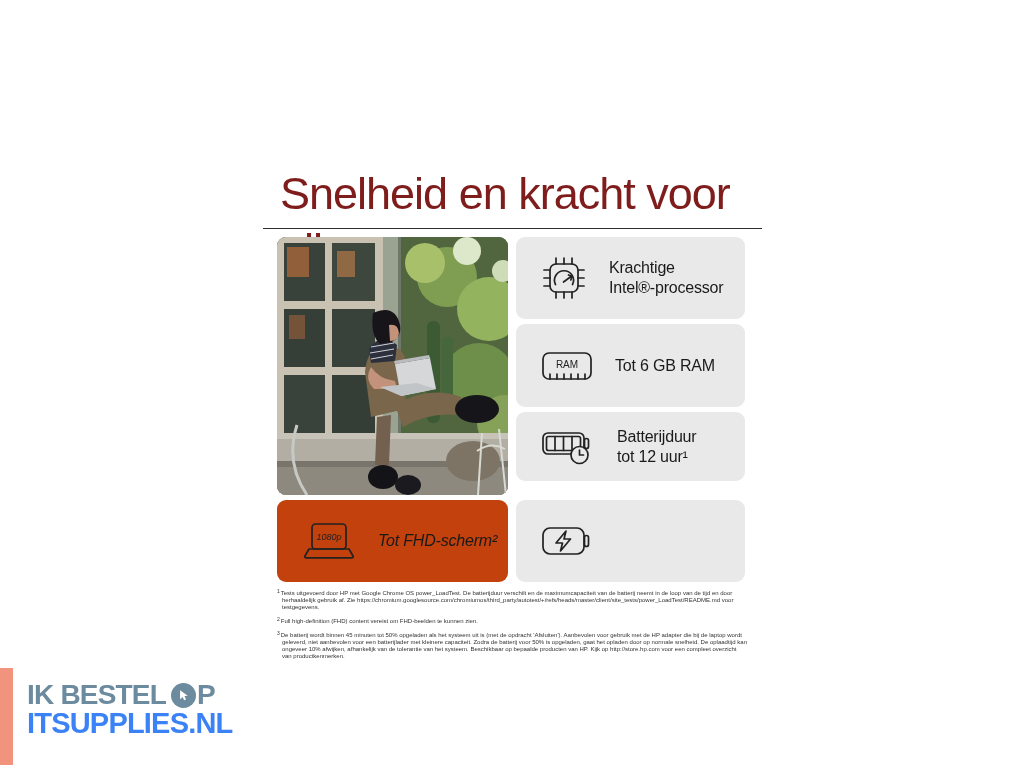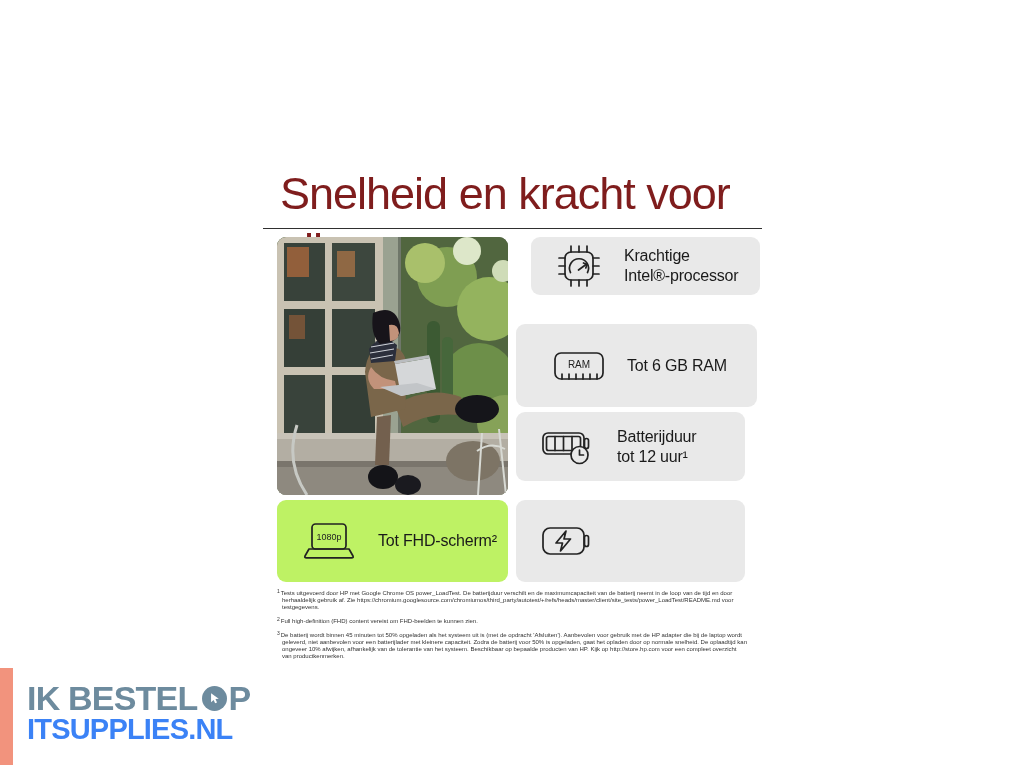--- a/index.html
+++ b/index.html
@@ -29,43 +29,43 @@
   .card{
     position:absolute;background:#e9e9e9;border-radius:9px;
     display:flex;align-items:center;
   }
   .card .icon{flex:none;margin-left:25px;display:flex;align-items:center;justify-content:center;}
   .card .label{
     margin-left:22px;margin-right:8px;
     font-size:16px;line-height:1.24;letter-spacing:-0.2px;
     color:#1a1a1a;white-space:pre-line;
   }
-  .card-processor{left:531px;top:237px;width:229px;height:58px;}
-  .card-ram      {left:516px;top:324px;width:229px;height:83px;padding-left:12px;}
+  .card-processor{left:516px;top:237px;width:229px;height:82px;}
+  .card-ram      {left:516px;top:324px;width:229px;height:83px;}
   .card-battery  {left:516px;top:412px;width:229px;height:69px;}
   .card-charge   {left:516px;top:500px;width:229px;height:82px;}
   .card-display  {left:277px;top:500px;width:231px;height:82px;}
   .icon svg{stroke:#222;fill:none;stroke-width:1.7;stroke-linecap:round;stroke-linejoin:round;}
   .icon svg text{stroke:none;fill:#222;}
   
   .footnotes{
     position:absolute;left:277px;top:583px;width:470px;
     font-size:6px;line-height:1.16;color:#333;
   }
   .footnote{padding-left:5px;text-indent:-5px;margin-bottom:1px;}
   .fn-num{font-size:5px;vertical-align:2px;margin-right:1px;}
   
   .logo-bar{
     position:absolute;left:0;top:668px;width:13px;height:97px;
   }
   .logo{
     position:absolute;left:27px;top:681px;
     font-weight:700;letter-spacing:-0.8px;line-height:1.0;
   }
-  .logo-l1{font-size:34px;display:flex;align-items:center;}
+  .logo-l1{font-size:28px;display:flex;align-items:center;}
   .logo-l2{font-size:29px;}
   .o-circle{
     display:inline-flex;align-items:center;justify-content:center;
     width:25px;height:25px;border-radius:50%;
     margin:0 1px 0 5px;
   }
   .o-circle svg{display:block;}
 </style>
 </head>
 <body>
@@ -174,21 +174,21 @@
 <div class="card card-charge" style="background: rgb(233, 233, 233);">
   <span class="icon">
     <svg width="52" height="36" viewBox="0 0 52 36">
       <rect x="2" y="5" width="41" height="26" rx="7"></rect>
       <rect x="43.5" y="12.5" width="4" height="11" rx="2"></rect>
       <path d="M25 8 L15 20 L21.5 20 L19.5 28 L29.5 16 L23 16 Z"></path>
     </svg>
   </span>
 </div>
 
-<div class="card card-display" style="background: #bef264;">
+<div class="card card-display" style="background: #c2410c; font-style: italic;">
   <span class="icon">
     <svg width="54" height="42" viewBox="0 0 54 42">
       <rect x="10" y="4" width="34" height="25" rx="3.5"></rect>
       <path d="M7 29 L47 29 L51 36 Q51.8 37.8 49.5 37.8 L4.5 37.8 Q2.2 37.8 3 36 Z"></path>
       <text x="27" y="20" text-anchor="middle" font-size="9" font-family="Liberation Sans, sans-serif">1080p</text>
     </svg>
   </span>
   <span class="label">Tot FHD-scherm²</span>
 </div>
 

